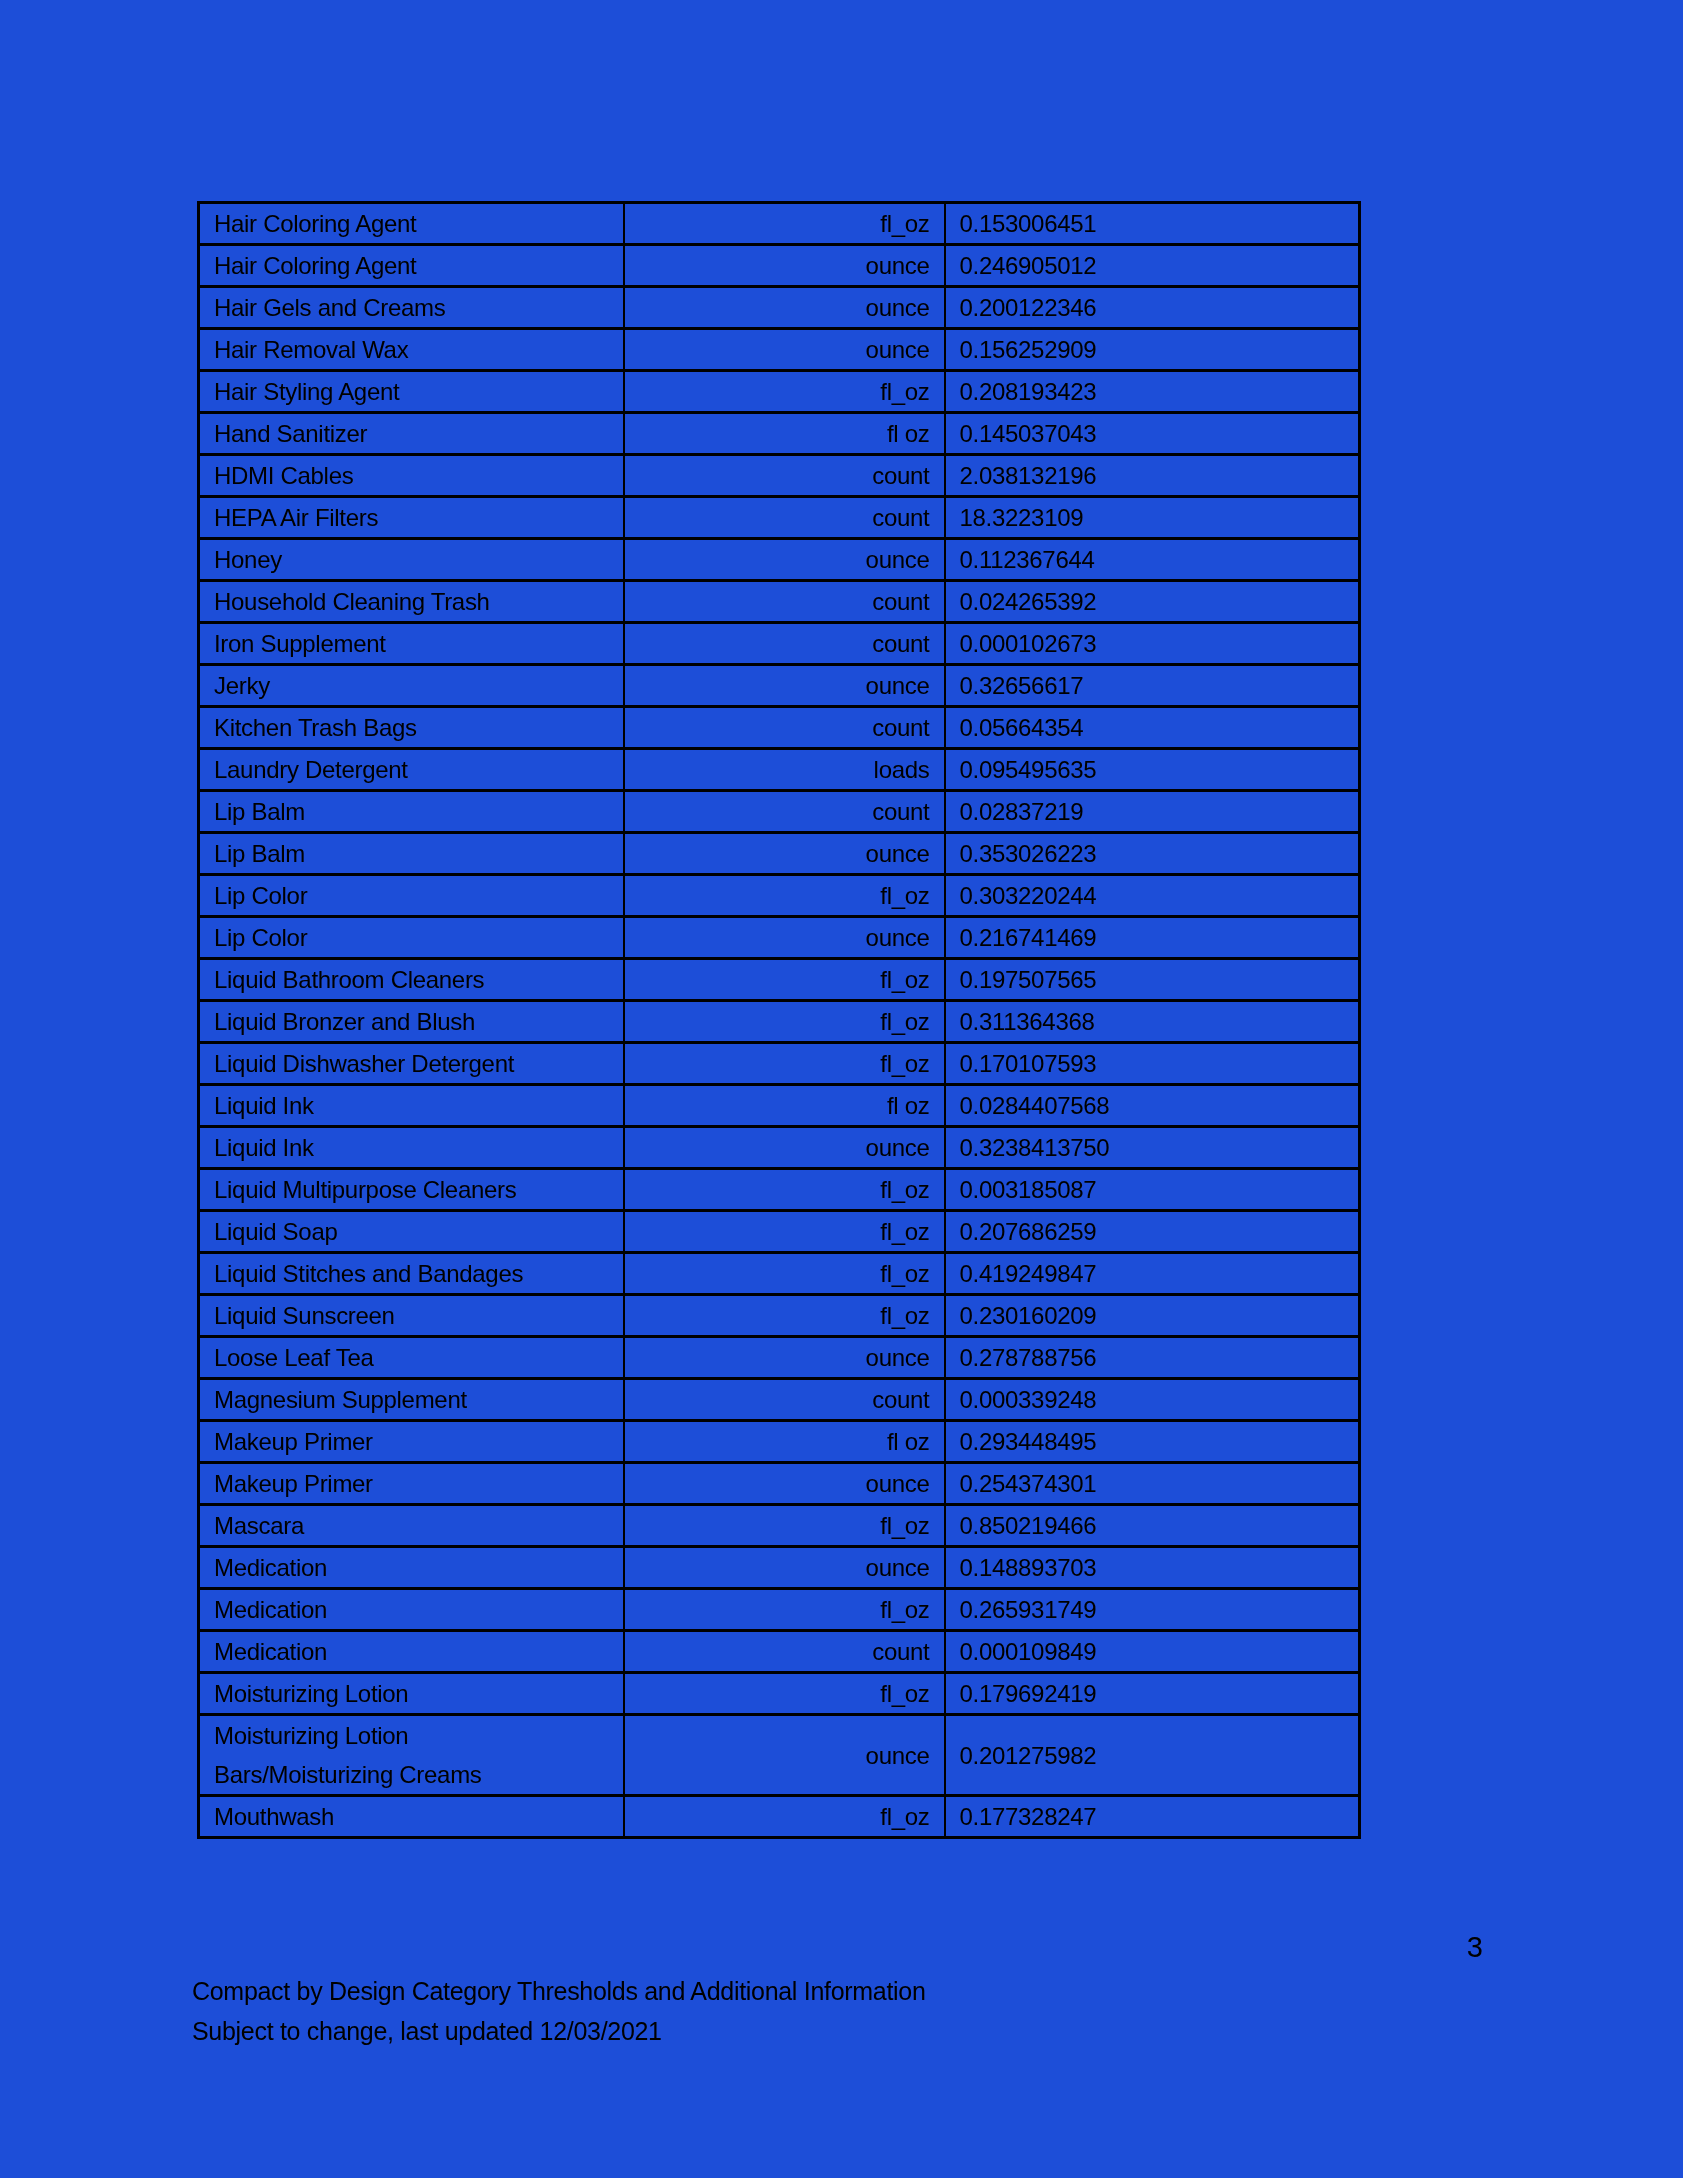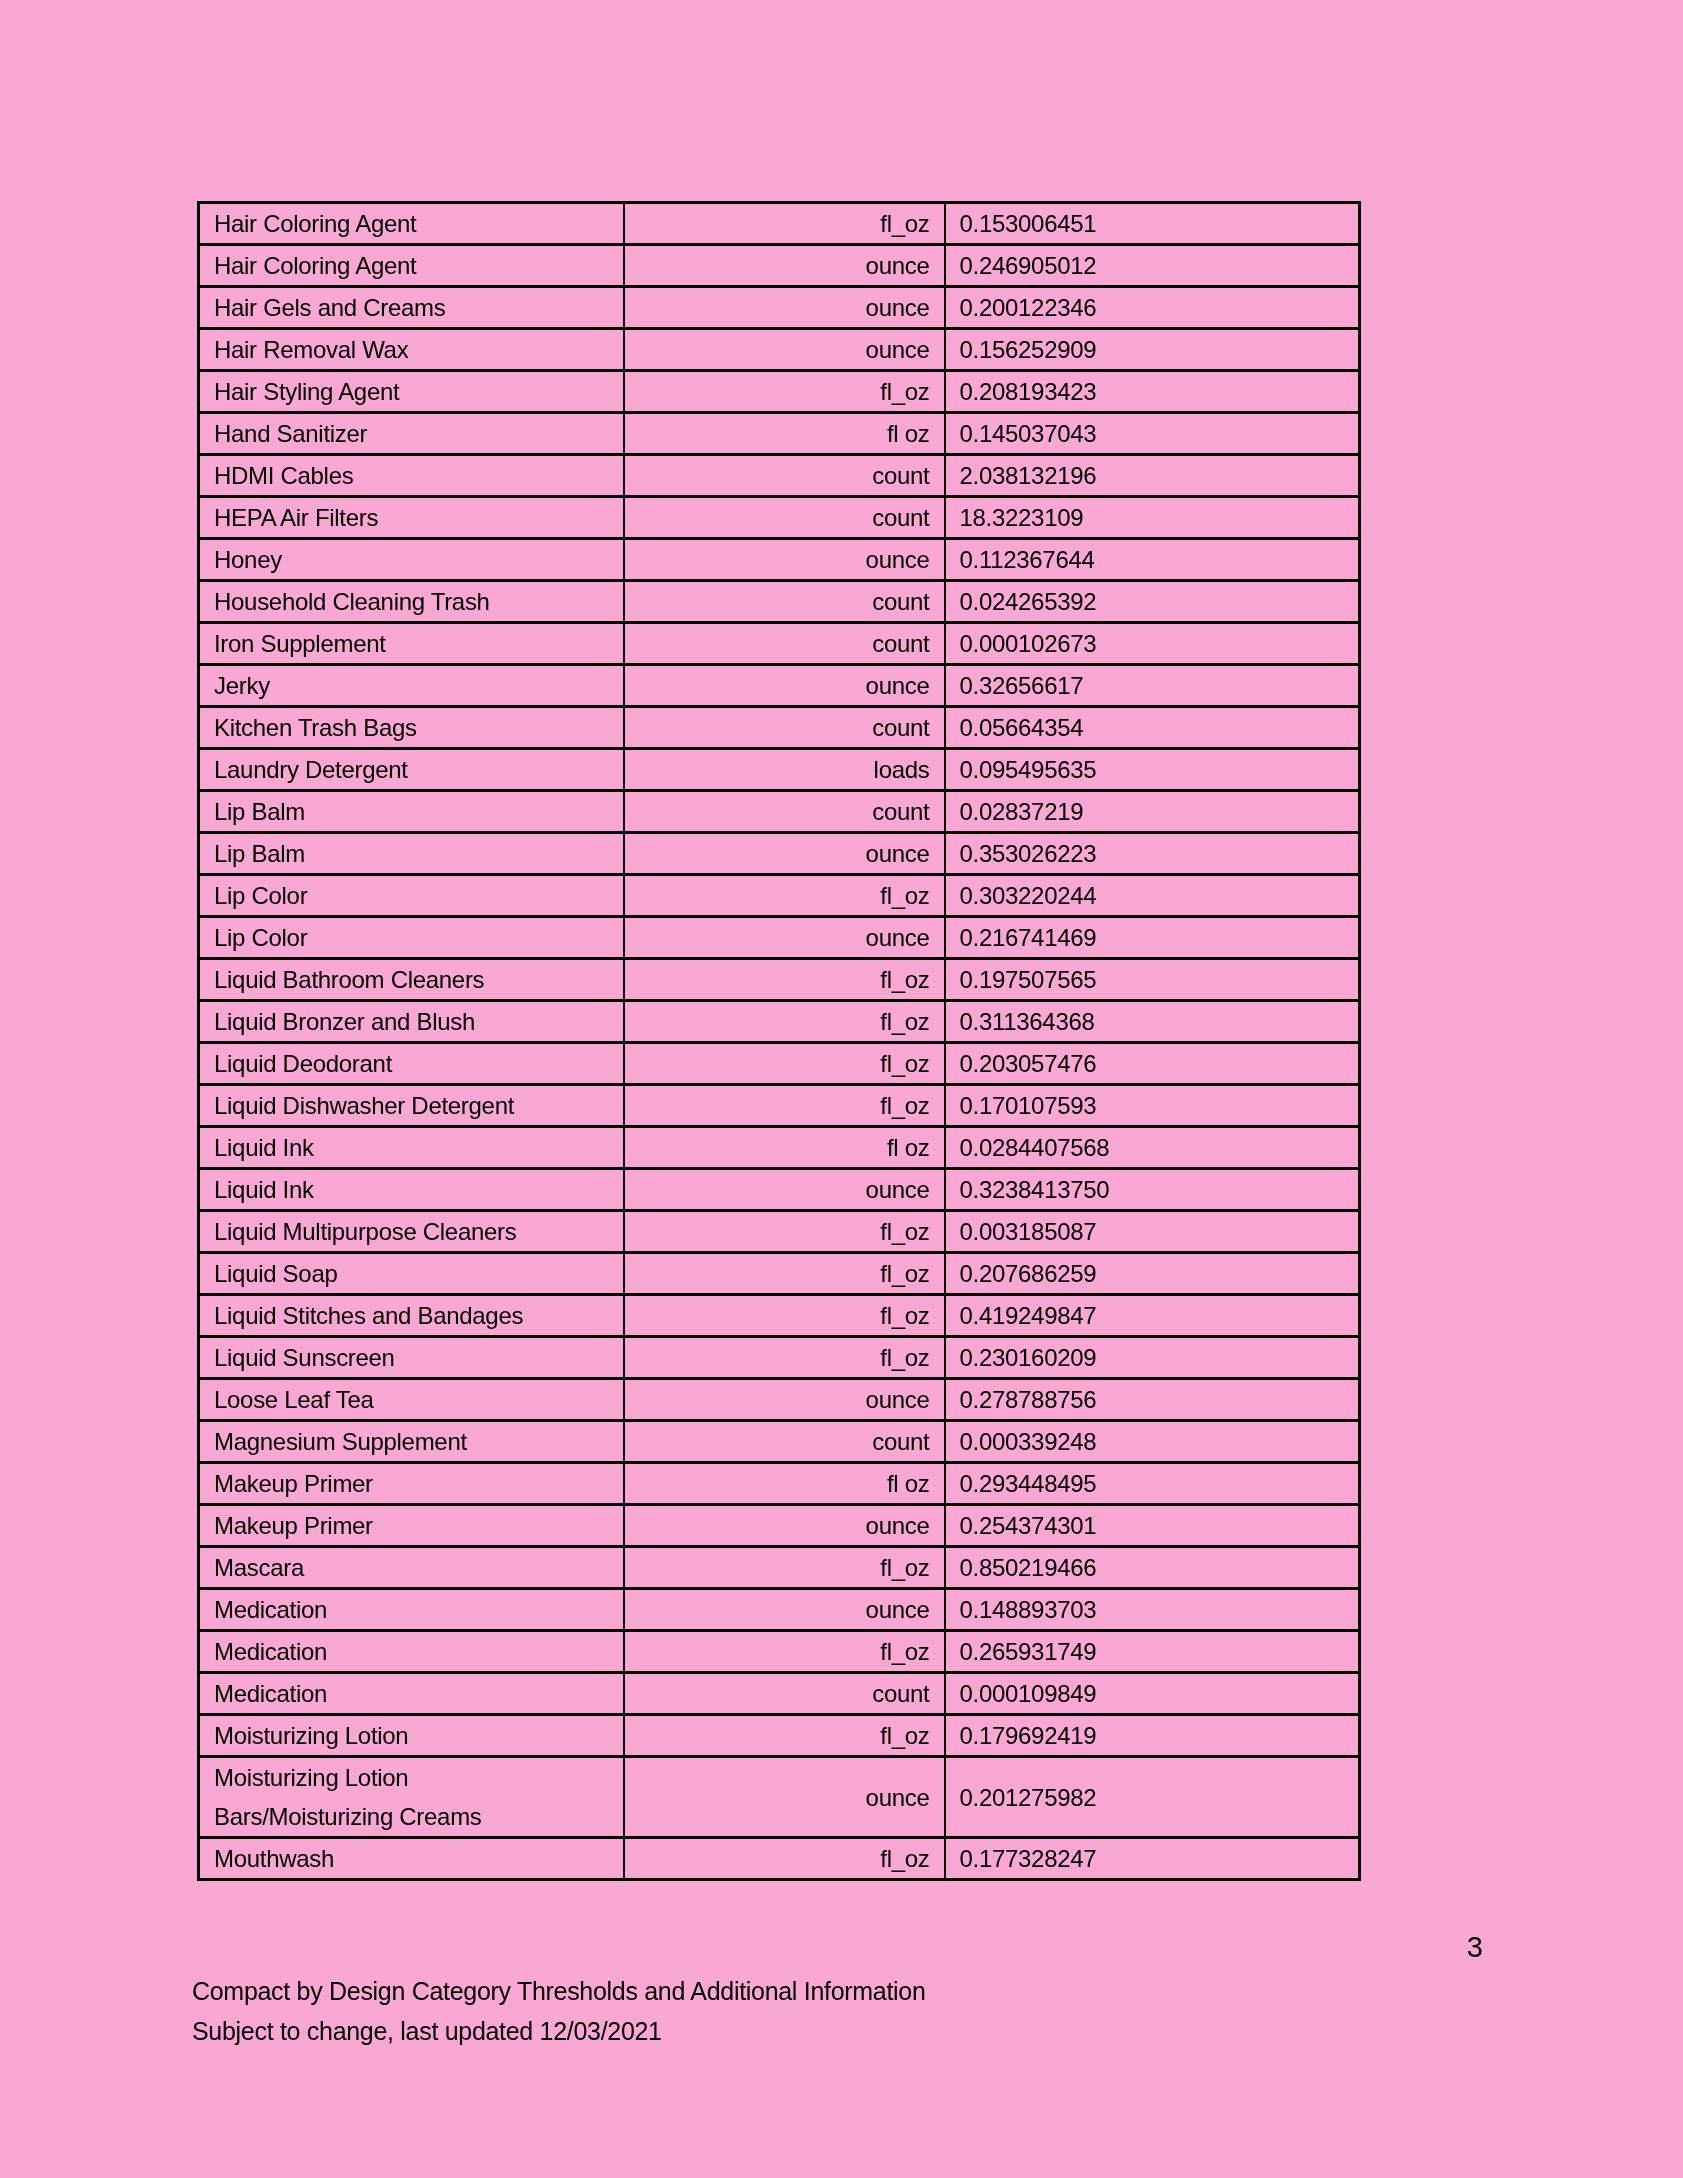--- a/index.html
+++ b/index.html
@@ -1,20 +1,20 @@
 <!DOCTYPE html>
 <html><head>
 <meta charset="utf-8">
 <style>
   html, body { margin: 0; padding: 0; background: #ffffff; }
   .page {
     position: relative;
     width: 1683px;
     height: 2178px;
-    background: #f9a8d4;
+    background: #1d4ed8;
     color: #000000;
     font-family: "Liberation Sans", sans-serif;
     overflow: hidden;
   }
   table.thresholds {
     position: absolute;
     left: 197px;
     top: 201px;
     width: 1160px;
     border-collapse: collapse;
@@ -183,25 +183,20 @@
     <td class="unit">fl_oz</td>
     <td class="val">0.197507565</td>
   </tr>
 
   <tr>
     <td class="cat">Liquid Bronzer and Blush</td>
     <td class="unit">fl_oz</td>
     <td class="val">0.311364368</td>
   </tr>
 
-  <tr>
-    <td class="cat">Liquid Deodorant</td>
-    <td class="unit">fl_oz</td>
-    <td class="val">0.203057476</td>
-  </tr>
 
   <tr>
     <td class="cat">Liquid Dishwasher Detergent</td>
     <td class="unit">fl_oz</td>
     <td class="val">0.170107593</td>
   </tr>
 
   <tr>
     <td class="cat">Liquid Ink</td>
     <td class="unit">fl oz</td>

